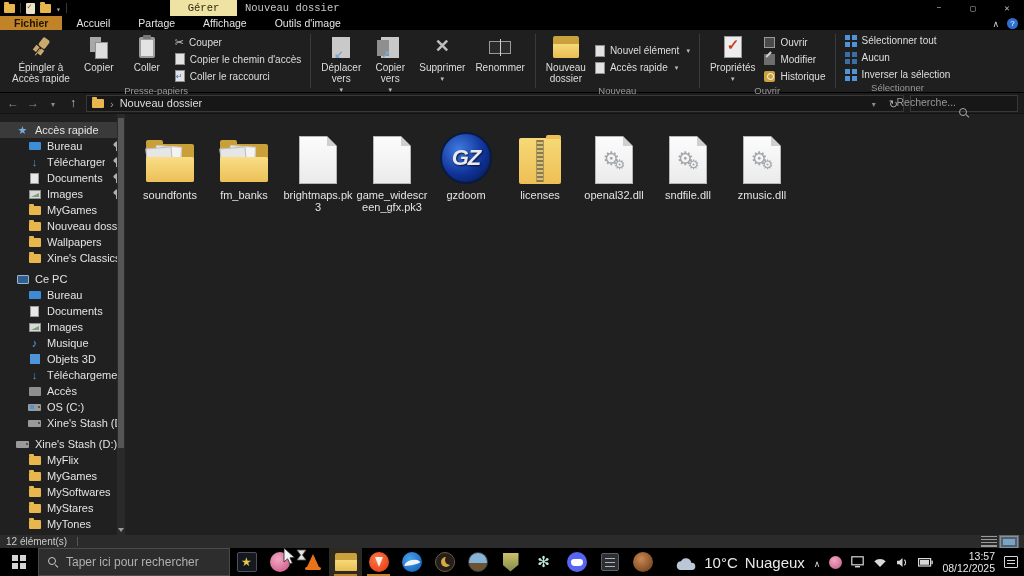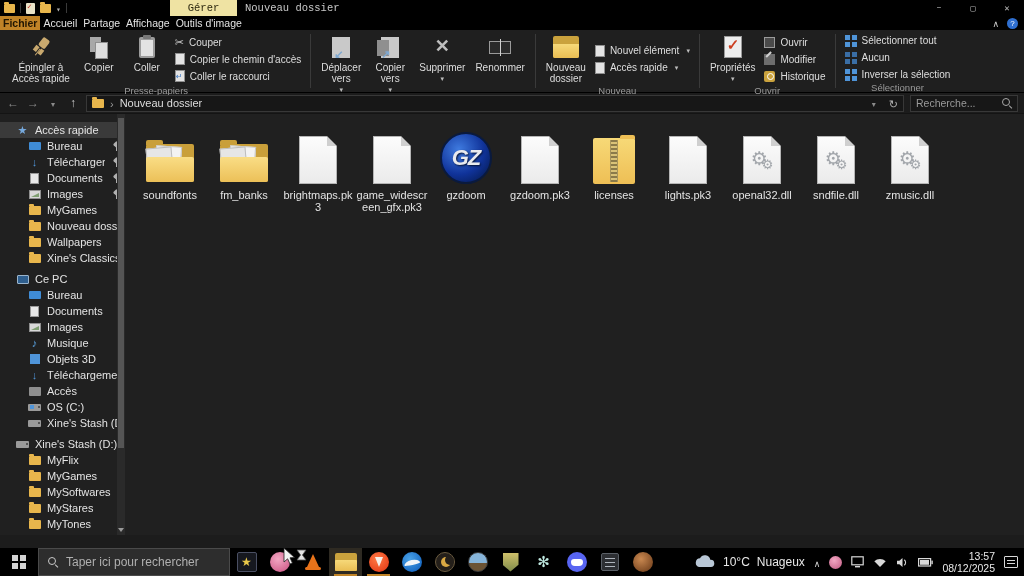--- a/index.html
+++ b/index.html
@@ -19,21 +19,21 @@
   #manage-tab { position:absolute; left:170px; top:0; width:67px; height:16px; background:#efe3a3;
     color:#2e2a10; font-size:10.5px; display:flex; align-items:center; justify-content:center; }
   #win-title { position:absolute; left:245px; top:0; height:16px; display:flex; align-items:center;
     color:#c8c8c8; font-size:10.5px; }
   .win-btns { margin-left:auto; display:flex; height:16px; }
   .win-btn { width:34px; height:16px; display:flex; align-items:center; justify-content:center; color:#b5b5b5; font-size:9px; }
   .g-min::before{content:"–";} .g-max::before{content:"▢";} .g-close::before{content:"✕";}
 
   
   #tabrow { height:14px; background:#000; display:flex; align-items:stretch; font-size:10.5px; }
-  .rtab { padding:0 3px; display:flex; align-items:center; color:#e3e3e3; }
+  .rtab { padding:0 14px; display:flex; align-items:center; color:#e3e3e3; }
   .rtab.file { background:#c08327; color:#211602; font-weight:bold; }
   .tabrow-right { margin-left:auto; display:flex; align-items:center; gap:8px; padding-right:6px; }
   .g-collapse::before { content:"∧"; color:#c9c9c9; font-size:9px; }
   .help-dot { width:11px; height:11px; border-radius:50%; background:#2f6fd0; color:#fff; font-size:8px;
     display:flex; align-items:center; justify-content:center; }
   .help-dot::before { content:"?"; }
 
   
   #ribbon { height:63px; background:#1f1f1f; border-bottom:1px solid #000; display:flex; padding:0 2px; }
   .grp { display:flex; flex-direction:column; }
@@ -88,21 +88,21 @@
   
   #addrrow { height:21px; background:#1c1c1c; display:flex; align-items:center; gap:6px; padding:0 6px; border-bottom:1px solid #141414; }
   .nav-g { font-size:12px; color:#8a8a8a; width:14px; text-align:center; }
   .g-back::before{content:"←";} .g-fwd::before{content:"→";} .g-up::before{content:"↑"; color:#c9c9c9;}
   .g-vsm::before{content:"▾"; font-size:8px;}
   #addrbox { flex:1; height:17px; border:1px solid #383838; background:#171717; display:flex; align-items:center; gap:6px; padding:0 5px; }
   .crumb-sep::before { content:"›"; color:#9a9a9a; font-size:11px; }
   #addr-path { color:#dcdcdc; font-size:11px; }
   .addr-right { margin-left:auto; display:flex; align-items:center; gap:8px; }
   .g-refresh::before { content:"↻"; color:#b5b5b5; font-size:11px; }
-  #searchbox { width:108px; height:17px; border:1px solid #383838; background:#171717; display:flex; align-items:center; padding:0 5px; }
+  #searchbox { width:108px; height:17px; border:1px solid #383838; background:#171717; display:flex; align-items:center; padding:0 5px;flex-direction:column; }
   #searchbox input { flex:1; min-width:0; background:transparent; border:none; outline:none; color:#c9c9c9; font-size:10.5px; font-family:"Liberation Sans",sans-serif; }
   #searchbox input::placeholder { color:#9a9a9a; }
   .mag { position:relative; width:10px; height:10px; flex:0 0 auto; }
   .mag::before { content:""; position:absolute; left:0; top:0; width:6px; height:6px; border:1.4px solid #a8a8a8; border-radius:50%; }
   .mag::after { content:""; position:absolute; left:6.5px; top:6.5px; width:4px; height:1.4px; background:#a8a8a8; transform:rotate(45deg); transform-origin:left; }
 
   
   #main { display:flex; height:421px; background:#202020; }
   #sidebar { position:relative; width:125px; flex:0 0 125px; padding-top:8px; font-size:11px; color:#e3e3e3; overflow:hidden; }
   .srow { height:16px; display:flex; align-items:center; gap:6px; padding-right:4px; }
@@ -199,21 +199,21 @@
   .ti-shield { width:16px; height:19px; background:linear-gradient(#cfc06a,#7d8a4a); clip-path:polygon(0 0,100% 0,100% 65%,50% 100%,0 65%); }
   .ti-flake { width:20px; height:20px; display:flex; align-items:center; justify-content:center; color:#bfe8e0; font-size:15px; }
   .ti-flake::before { content:"✻"; }
   .ti-disc { width:20px; height:20px; border-radius:50%; background:#5865f2; position:relative; }
   .ti-disc::before { content:""; position:absolute; left:4px; top:7px; width:12px; height:7px; background:#fff; border-radius:4px 4px 5px 5px; }
   .ti-book { width:18px; height:18px; background:#2d2f33; border:1px solid #5a5f66; border-radius:2px; position:relative; }
   .ti-book::before { content:""; position:absolute; left:3px; top:3px; right:3px; height:10px;
     background:repeating-linear-gradient(0deg,#aeb4bc 0 1.5px,transparent 1.5px 4px); }
   .ti-brown { width:20px; height:20px; border-radius:50%; background:radial-gradient(circle at 40% 35%, #c98850, #7d4a24 75%, #4a2a12); }
   #tray { margin-left:auto; display:flex; align-items:center; gap:9px; padding-right:6px; color:#e8e8e8; }
-  .weather { display:flex; align-items:flex-start; gap:7px; font-size:12px; }
+  .weather { display:flex; align-items:flex-end; gap:7px; font-size:15px; }
   .g-chevup::before { content:"∧"; color:#d0d0d0; font-size:9px; }
   .tray-pink { width:13px; height:13px; border-radius:50%; background:radial-gradient(circle at 40% 35%, #f2a7c3, #c05a82); }
   .clockblk { text-align:right; font-size:10.5px; line-height:12px; }
   .notif { width:14px; height:12px; border:1.2px solid #d8d8d8; border-radius:1px; position:relative; }
   .notif::before { content:""; position:absolute; left:2px; top:2px; right:2px; height:5px;
     background:repeating-linear-gradient(0deg,#d8d8d8 0 1px,transparent 1px 3px); }
 
   
   #cursor { position:absolute; left:283px; top:548px; width:40px; height:20px; z-index:50; pointer-events:none; }
 </style>
@@ -608,35 +608,23 @@
         <span class="tile-name">game_widescreen_gfx.pk3</span>
       </div>
       <div class="tile">
         <span class="tile-icn">
             <span class="gz-lg">GZ</span>
           </span>
         <span class="tile-name">gzdoom</span>
       </div>
       <div class="tile">
         <span class="tile-icn">
-            <span class="doc-lg"></span>
-          </span>
-        <span class="tile-name">gzdoom.pk3</span>
-      </div>
-      <div class="tile">
-        <span class="tile-icn">
             <span class="zip-lg"></span>
           </span>
         <span class="tile-name">licenses</span>
-      </div>
-      <div class="tile">
-        <span class="tile-icn">
-            <span class="doc-lg"></span>
-          </span>
-        <span class="tile-name">lights.pk3</span>
       </div>
       <div class="tile">
         <span class="tile-icn">
             <span class="doc-lg">
               <span class="gearz"></span>
             </span>
           </span>
         <span class="tile-name">openal32.dll</span>
       </div>
       <div class="tile">
@@ -651,20 +639,28 @@
         <span class="tile-icn">
             <span class="doc-lg">
               <span class="gearz"></span>
             </span>
           </span>
         <span class="tile-name">zmusic.dll</span>
       </div>
     </div>
   </div>
 
+  <div id="statusbar">
+    <span>12 élément(s)</span>
+    <span class="sb-sep"></span>
+    <span class="sb-views">
+      <span class="v-list"></span>
+      <span class="v-thumb"></span>
+    </span>
+  </div>
 
   <div id="taskbar">
     <div id="start">
         <span class="winlogo"></span>
       </div>
     <div id="tsearch">
       <span class="mag"></span>
       <input placeholder="Taper ici pour rechercher" style="">
     </div>
     <div class="tslot">

